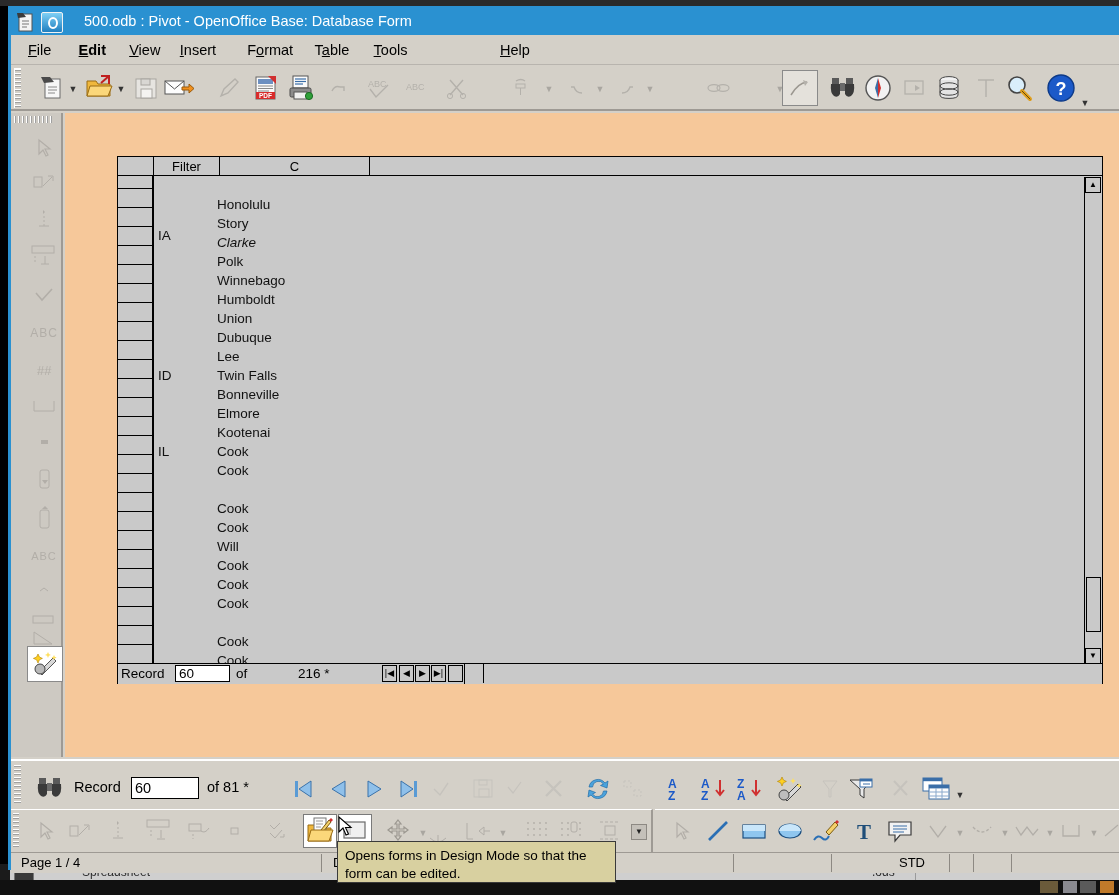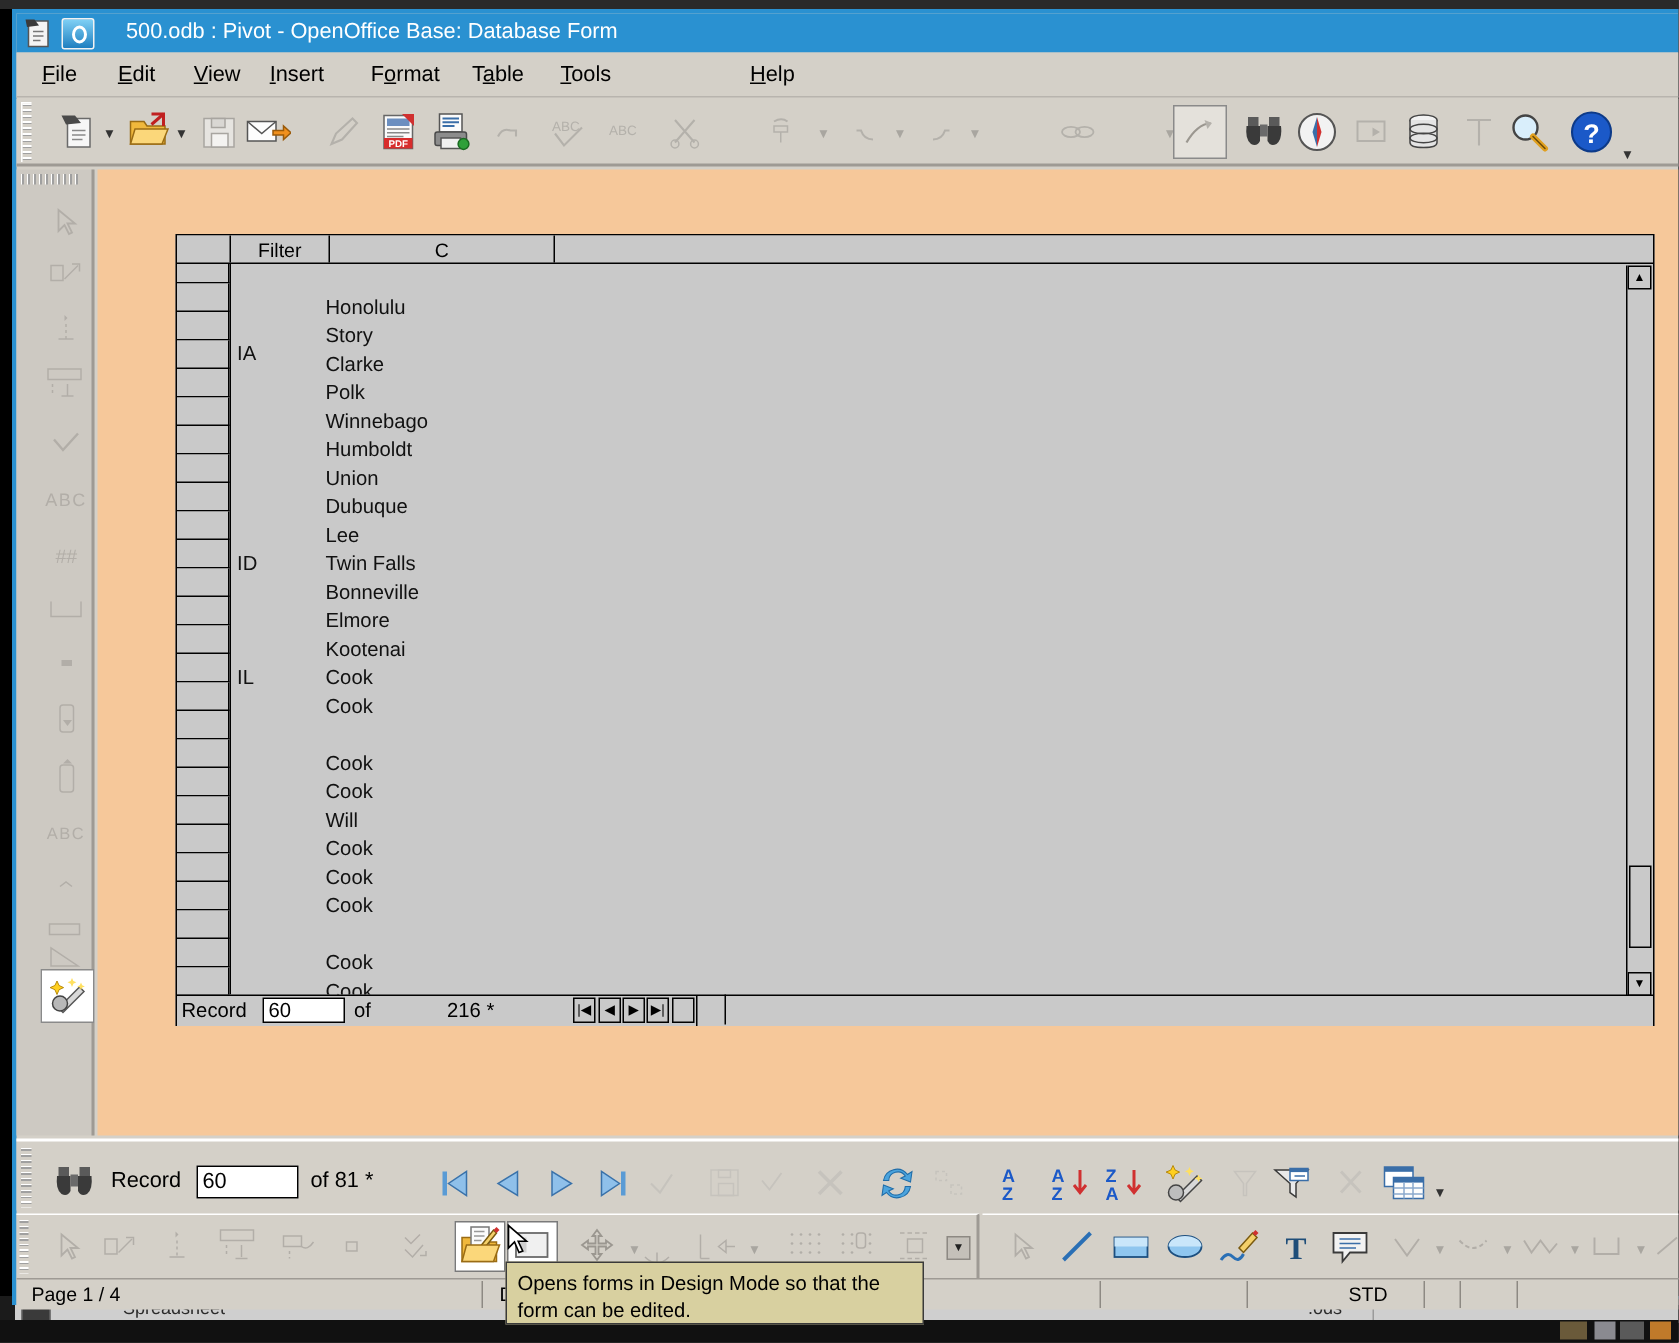--- a/index.html
+++ b/index.html
@@ -313,21 +313,21 @@
         </svg>
       </div>
       <div class="titleicon2">
           <div class="g"></div>
         </div>
       <div class="t-text">500.odb : Pivot - OpenOffice Base: Database Form</div>
     </div>
 
     <div class="menubar" id="menubar">
         <div class="mi" style="left: 12px;"><u>F</u>ile</div>
-        <div class="mi" style="left: 62.6px;"><u>E</u>dit</div>
+        <div class="mi" style="left: 62.6px; font-weight: bold;"><u>E</u>dit</div>
         <div class="mi" style="left: 113.2px;"><u>V</u>iew</div>
         <div class="mi" style="left: 163.8px;"><u>I</u>nsert</div>
         <div class="mi" style="left: 231.2px;">F<u>o</u>rmat</div>
         <div class="mi" style="left: 298.6px; text-align: center;">T<u>a</u>ble</div>
         <div class="mi" style="left: 357.6px;"><u>T</u>ools</div>
         <div class="mi" style="left: 416.6px; margin-top: 48px;"><u>W</u>indow</div>
         <div class="mi" style="left: 484px;"><u>H</u>elp</div>
       </div>
 
     <div class="toolbar">
@@ -654,21 +654,21 @@
             <div class="rowsel" style="top: 355px;"></div>
             <div class="rowsel" style="top: 374px;"></div>
             <div class="rowsel" style="top: 393px;"></div>
             <div class="rowsel" style="top: 412px;"></div>
             <div class="rowsel" style="top: 431px;"></div>
             <div class="rowsel" style="top: 450px;"></div>
             <div class="rowsel" style="top: 469px;"></div>
             <div class="cellcity" style="top: 19px;">Honolulu</div>
             <div class="cellstate" style="top: 38px; margin-top: 12px;">IA</div>
             <div class="cellcity" style="top: 38px;">Story</div>
-            <div class="cellcity" style="top: 57px;">Clarke</div>
+            <div class="cellcity" style="top: 57px; font-style: italic;">Clarke</div>
             <div class="cellcity" style="top: 76px;">Polk</div>
             <div class="cellcity" style="top: 95px;">Winnebago</div>
             <div class="cellcity" style="top: 114px;">Humboldt</div>
             <div class="cellcity" style="top: 133px;">Union</div>
             <div class="cellcity" style="top: 152px;">Dubuque</div>
             <div class="cellcity" style="top: 171px;">Lee</div>
             <div class="cellstate" style="top: 190px;">ID</div>
             <div class="cellcity" style="top: 190px;">Twin Falls</div>
             <div class="cellcity" style="top: 209px;">Bonneville</div>
             <div class="cellcity" style="top: 228px;">Elmore</div>

